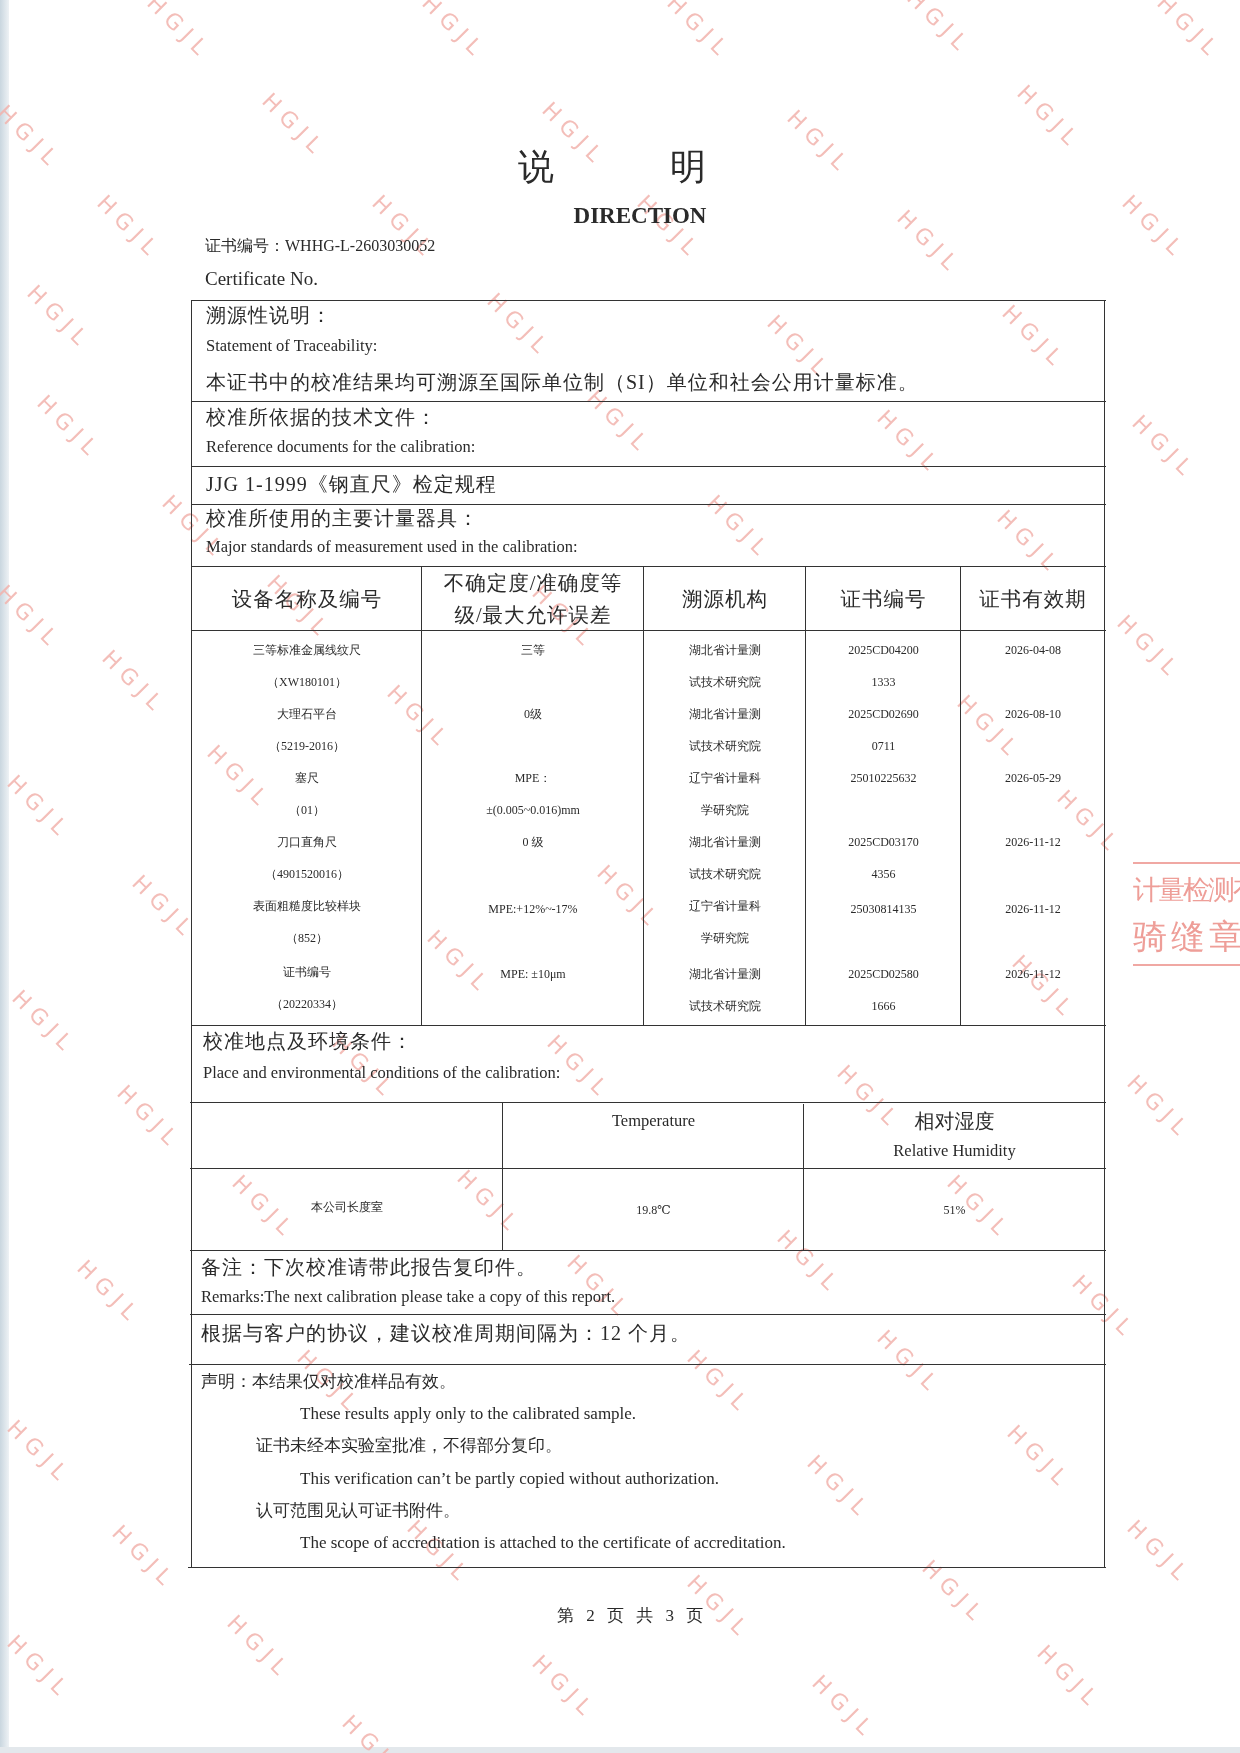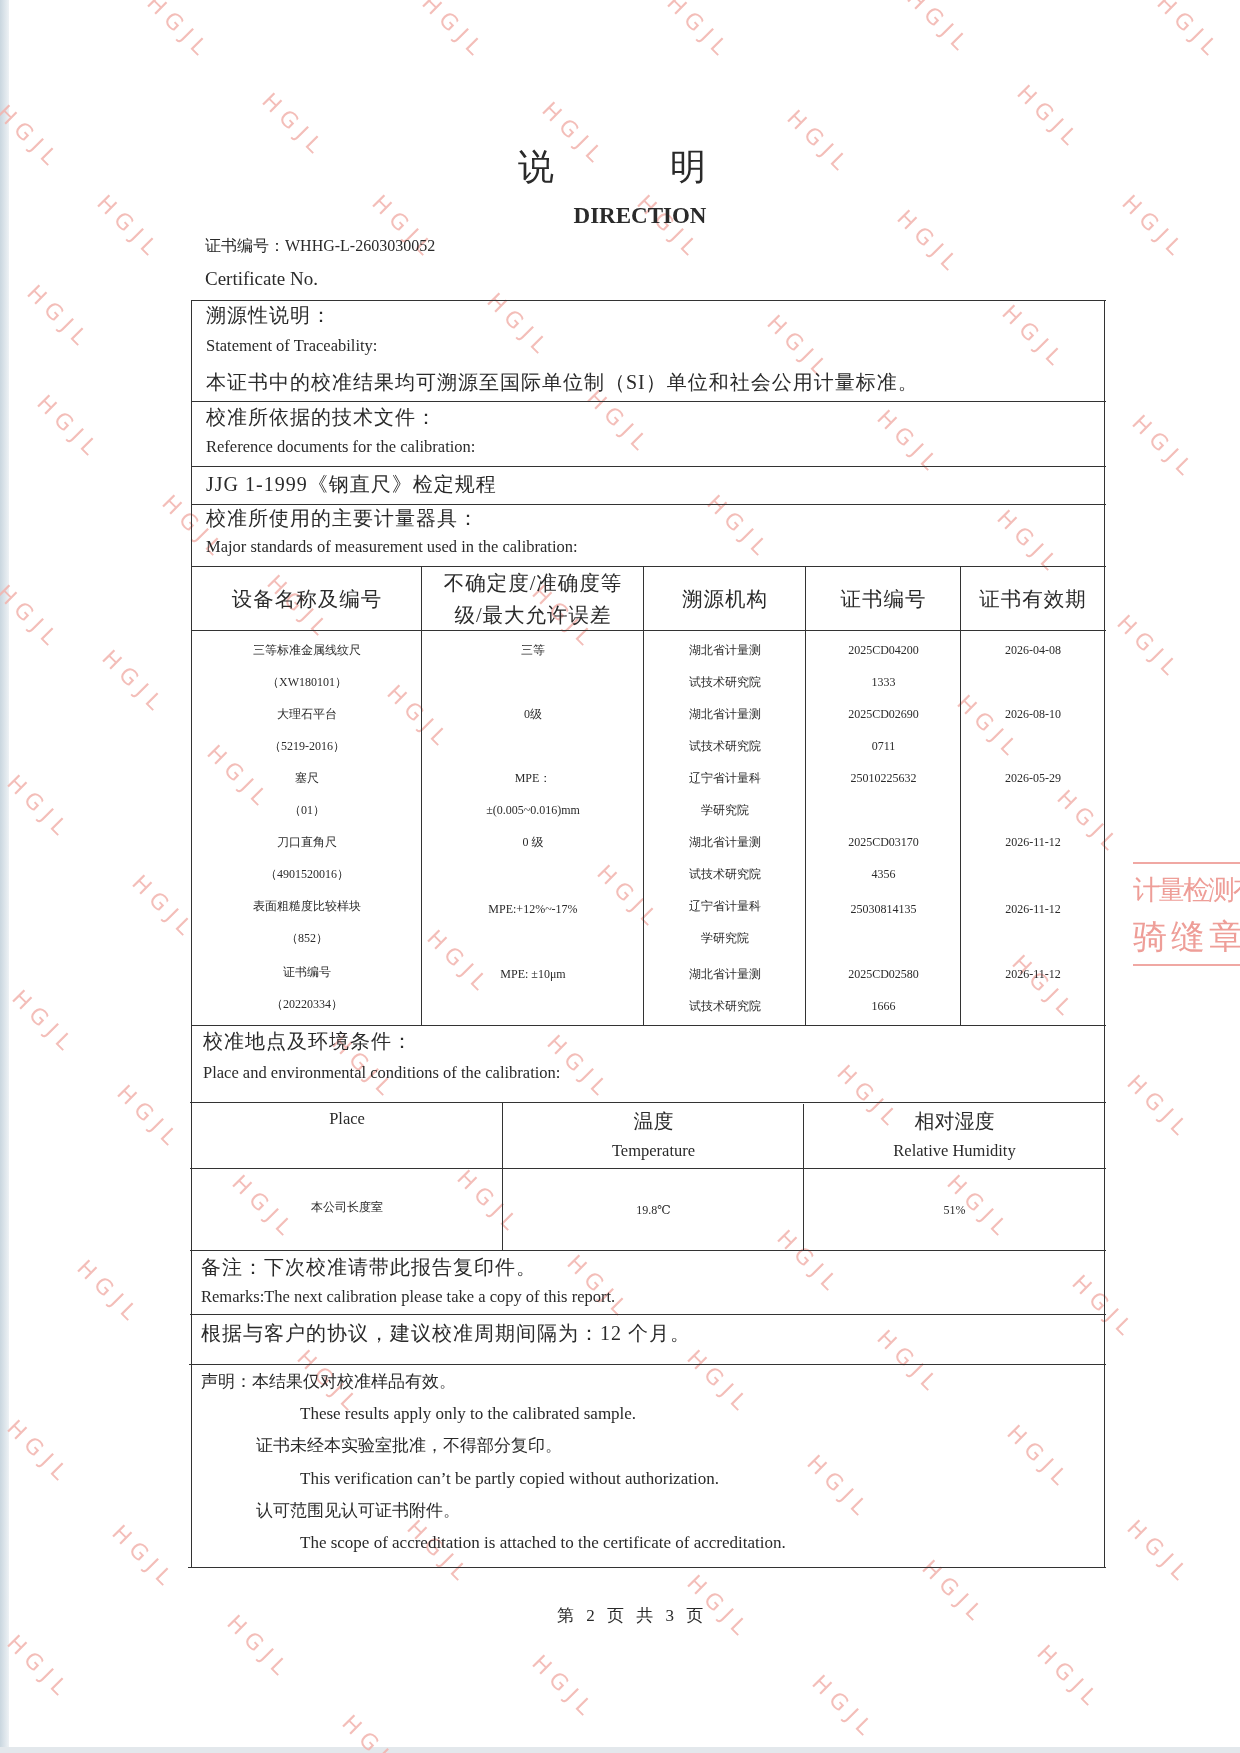--- a/index.html
+++ b/index.html
@@ -208,24 +208,22 @@
 <div class="cell" style="left:962px;top:958px;width:142px">2026-11-12</div>
 
 <div class="txt zh" style="left:203px;top:1026px;line-height:30px">校准地点及环境条件：</div>
 <div class="txt en" style="left:203px;top:1063px">Place and environmental conditions of the calibration:</div>
 <div class="line-h" style="left:190px;top:1102px;width:916px"></div>
 <div class="line-v" style="left:502px;top:1102px;height:149px"></div>
 <div class="line-v" style="left:803px;top:1104px;height:147px"></div>
 <div class="line-h" style="left:190px;top:1168px;width:916px"></div>
 
 <div class="envcell" style="left:192px;top:1104px;width:310px">
-  <span class="en-small">Place</span>
 </div>
 <div class="envcell" style="left:504px;top:1106px;width:299px">
-  <span class="zh-small">温度</span>
   <span class="en-small">Temperature</span>
 </div>
 <div class="envcell" style="left:805px;top:1106px;width:299px">
   <span class="zh-small">相对湿度</span>
   <span class="en-small">Relative Humidity</span>
 </div>
 <div class="cell" style="left:192px;top:1191px;width:310px">本公司长度室</div>
 <div class="cell" style="left:504px;top:1194px;width:299px">19.8℃</div>
 <div class="cell" style="left:805px;top:1194px;width:299px">51%</div>
 <div class="line-h" style="left:190px;top:1250px;width:916px"></div>

